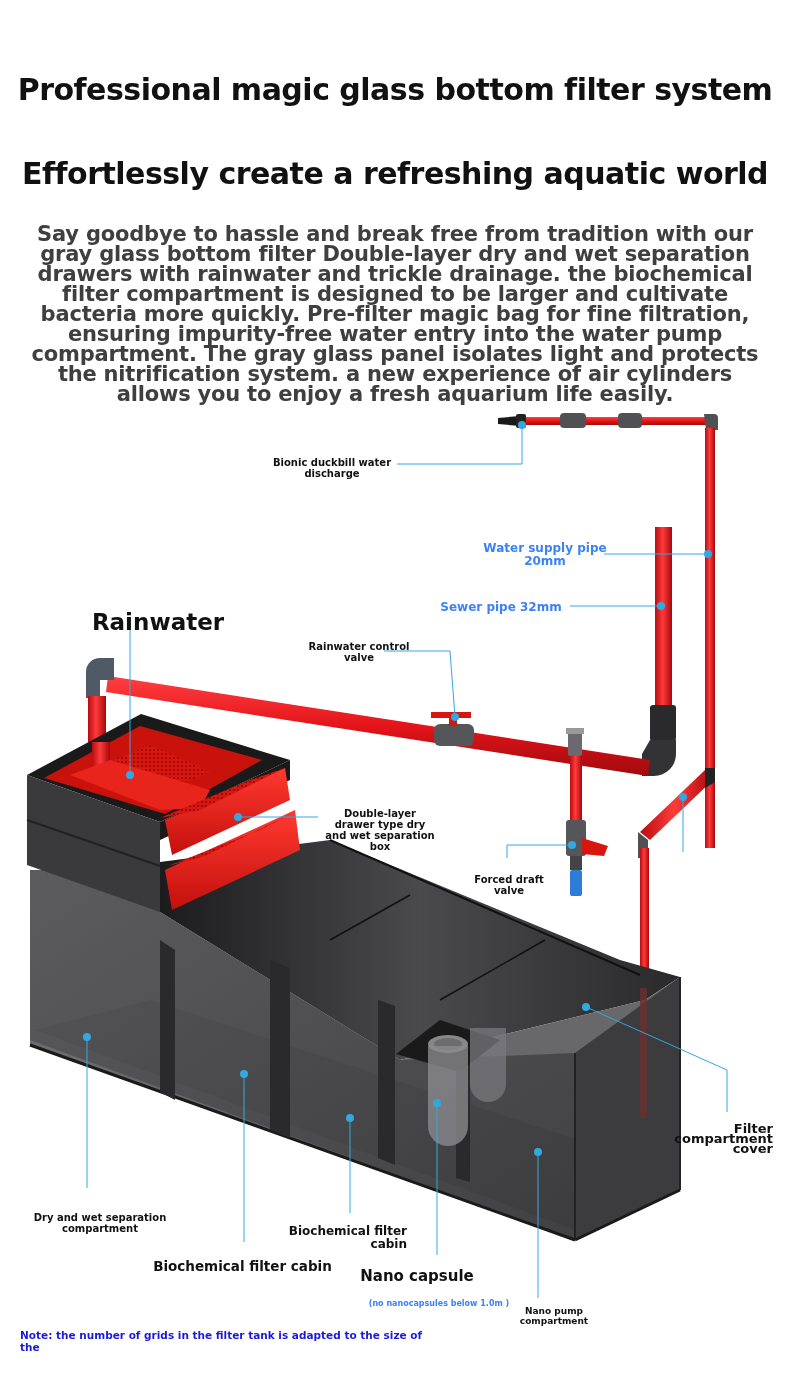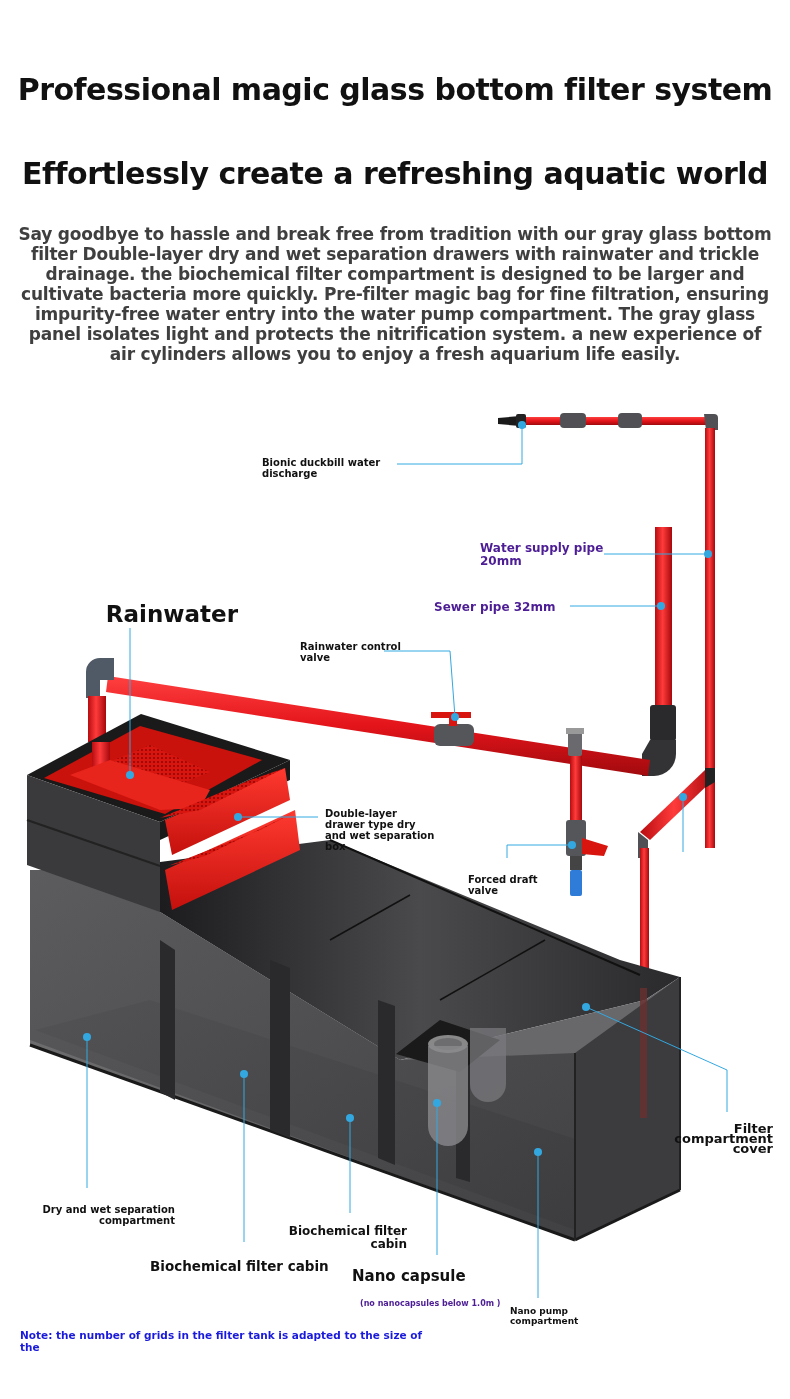--- a/index.html
+++ b/index.html
@@ -3,27 +3,27 @@
 <meta charset="utf-8">
 <style>
   html, body { margin: 0; padding: 0; background: #ffffff; }
   body { width: 790px; height: 1399px; position: relative; overflow: hidden;
          font-family: "DejaVu Sans", sans-serif; }
   .abs { position: absolute; }
   .h1 { left: 0; width: 790px; text-align: center; font-weight: bold; color: #111;
         font-family: "DejaVu Sans", sans-serif; letter-spacing: -0.5px; }
   #title { top: 72px; font-size: 30px; }
   #subtitle { top: 156px; font-size: 30px; }
-  #intro { top: 224px; left: 18px; width: 754px; text-align: center; font-size: 17px;
+  #intro { top: 224px; left: 18px; width: 754px; text-align: center; font-size: 21px;
            line-height: 20px; font-weight: bold; color: #3f3f3f; letter-spacing: -0.2px; }
-  .lbl { font-weight: bold; color: #111; font-size: 10px; line-height: 11px; text-align: left; }
-  .lbl.red { color: #4c1d95; font-size: 12px; line-height: 13px; }
+  .lbl { font-weight: bold; color: #111; font-size: 10px; line-height: 11px; text-align: center; }
+  .lbl.red { color: #3b82f6; font-size: 12px; line-height: 13px; }
   .lbl.big { font-size: 15px; line-height: 17px; }
   .lbl.huge { font-size: 23px; line-height: 26px; }
-  .lbl.left { text-align: right; }
+  .lbl.left { text-align: center; margin-top: 8px; }
   .lbl.right { text-align: right; }
   #diagram { position: absolute; left: 0; top: 380px; width: 790px; height: 1000px; }
   #note { left: 20px; top: 1329px; width: 412px; color: #1a1adc; font-weight: bold;
           font-size: 10.5px; line-height: 12px; }
   #note .l2 { display: block; text-align: right; }
 </style>
 </head>
 <body>
 
 <div id="title" class="abs h1">Professional magic glass bottom filter system</div>

